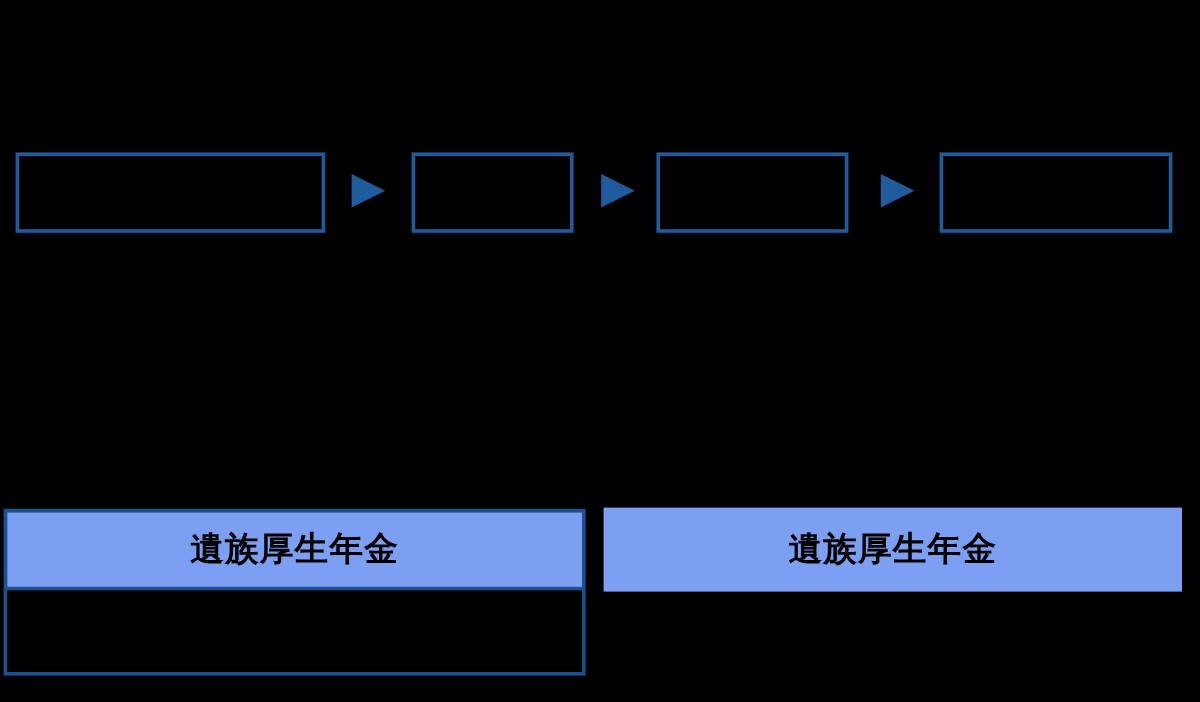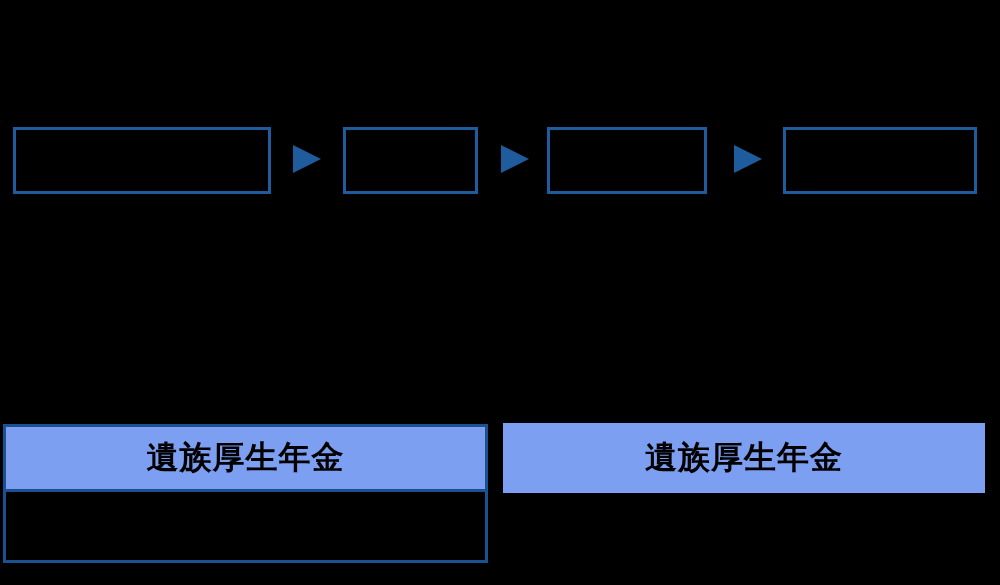--- a/index.html
+++ b/index.html
@@ -82,21 +82,21 @@
     width: 482px;
     height: 70px;
     background: var(--bar-fill);
     display: flex;
     align-items: center;
     justify-content: center;
   }
 
   .bar-title {
     color: var(--text);
-    font-size: 32px;
+    font-size: 28px;
     font-weight: bold;
     letter-spacing: 1px;
     white-space: nowrap;
   }
 </style>
 </head>
 <body>
 
 <div class="stage">
 

